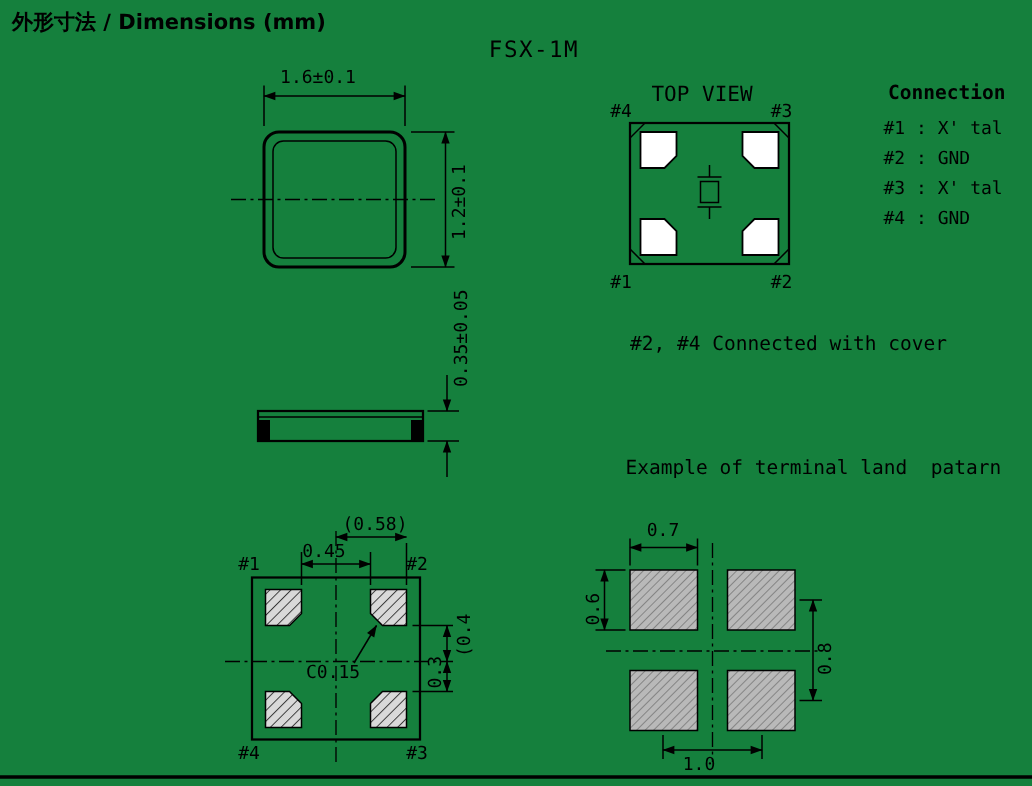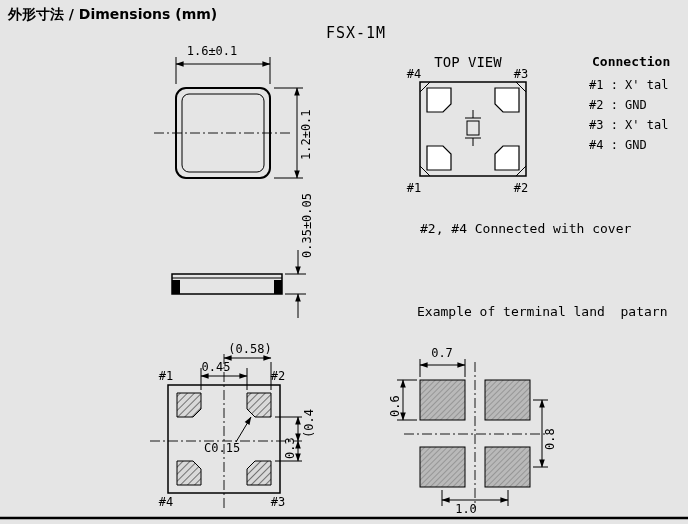--- a/index.html
+++ b/index.html
@@ -1,16 +1,16 @@
 <!DOCTYPE html>
 <html><head>
 <meta charset="utf-8">
 <style>
   html,body{margin:0;padding:0;background:#ffffff;}
-  .stage{position:relative;width:688px;height:524px;background:#e5e5e5;overflow:hidden;text-align:right;}
+  .stage{position:relative;width:688px;height:524px;background:#15803d;overflow:hidden;text-align:right;}
   svg{display:block;}
   text{font-family:"DejaVu Sans Mono","Liberation Mono",monospace;font-size:12px;fill:#000000;}
   .t13{font-size:13px;}
   .t14{font-size:14px;}
   .t15{font-size:15px;letter-spacing:1px;}
   .bold{font-weight:bold;}
   .hdr{font-size:14px;font-weight:bold;font-family:"DejaVu Sans","Liberation Sans",sans-serif;}
   .dim,.ext{stroke:#000;stroke-width:1;fill:none;}
   .cl{stroke:#000;stroke-width:0.9;fill:none;stroke-dasharray:10 3 2 3;}
   .body2{stroke:#000;stroke-width:2;fill:none;}

